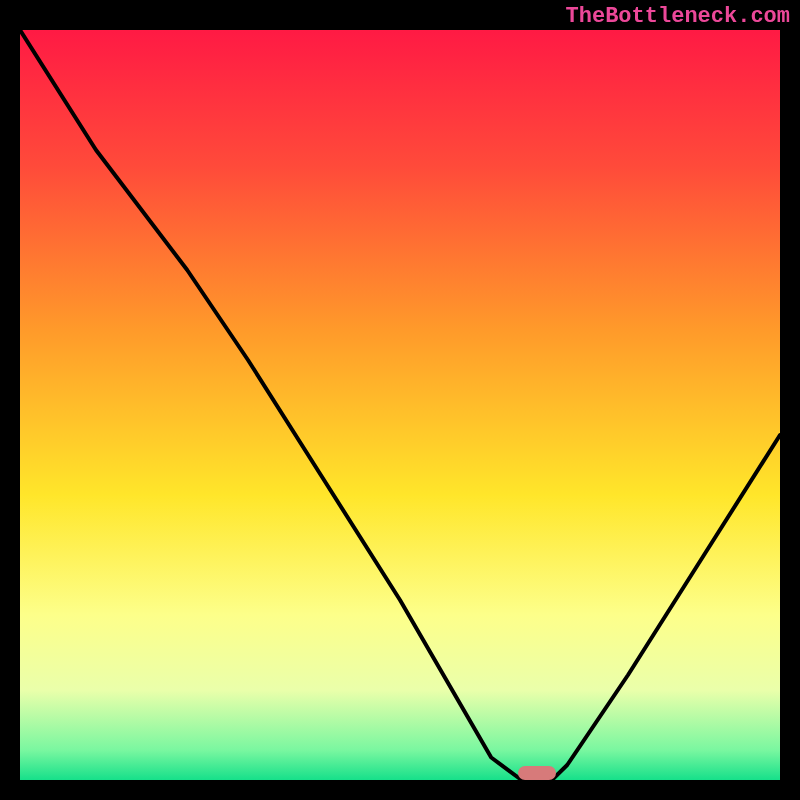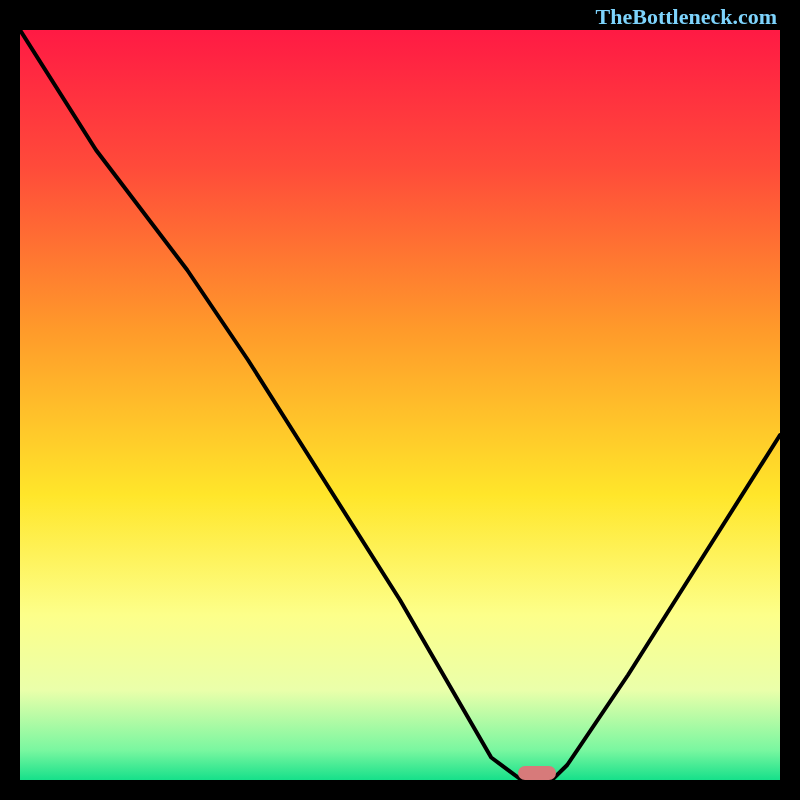--- a/index.html
+++ b/index.html
@@ -6,25 +6,25 @@
   html, body { width: 800px; height: 800px; overflow: hidden; background: #fff; }
   .chart-container {
     position: relative;
     width: 800px;
     height: 800px;
     background: #000;
   }
   .watermark {
     position: absolute;
     top: 4px;
-    right: 23px;
-    font-family: Liberation Serif, serif;
+    right: 10px;
+    font-family: Liberation Mono, monospace;
     font-size: 22px;
     font-weight: bold;
-    color: #7dd3fc;
+    color: #ec4899;
     z-index: 10;
   }
   .plot-area {
     position: absolute;
     left: 20px;
     top: 30px;
     width: 760px;
     height: 750px;
     overflow: hidden;
   }

